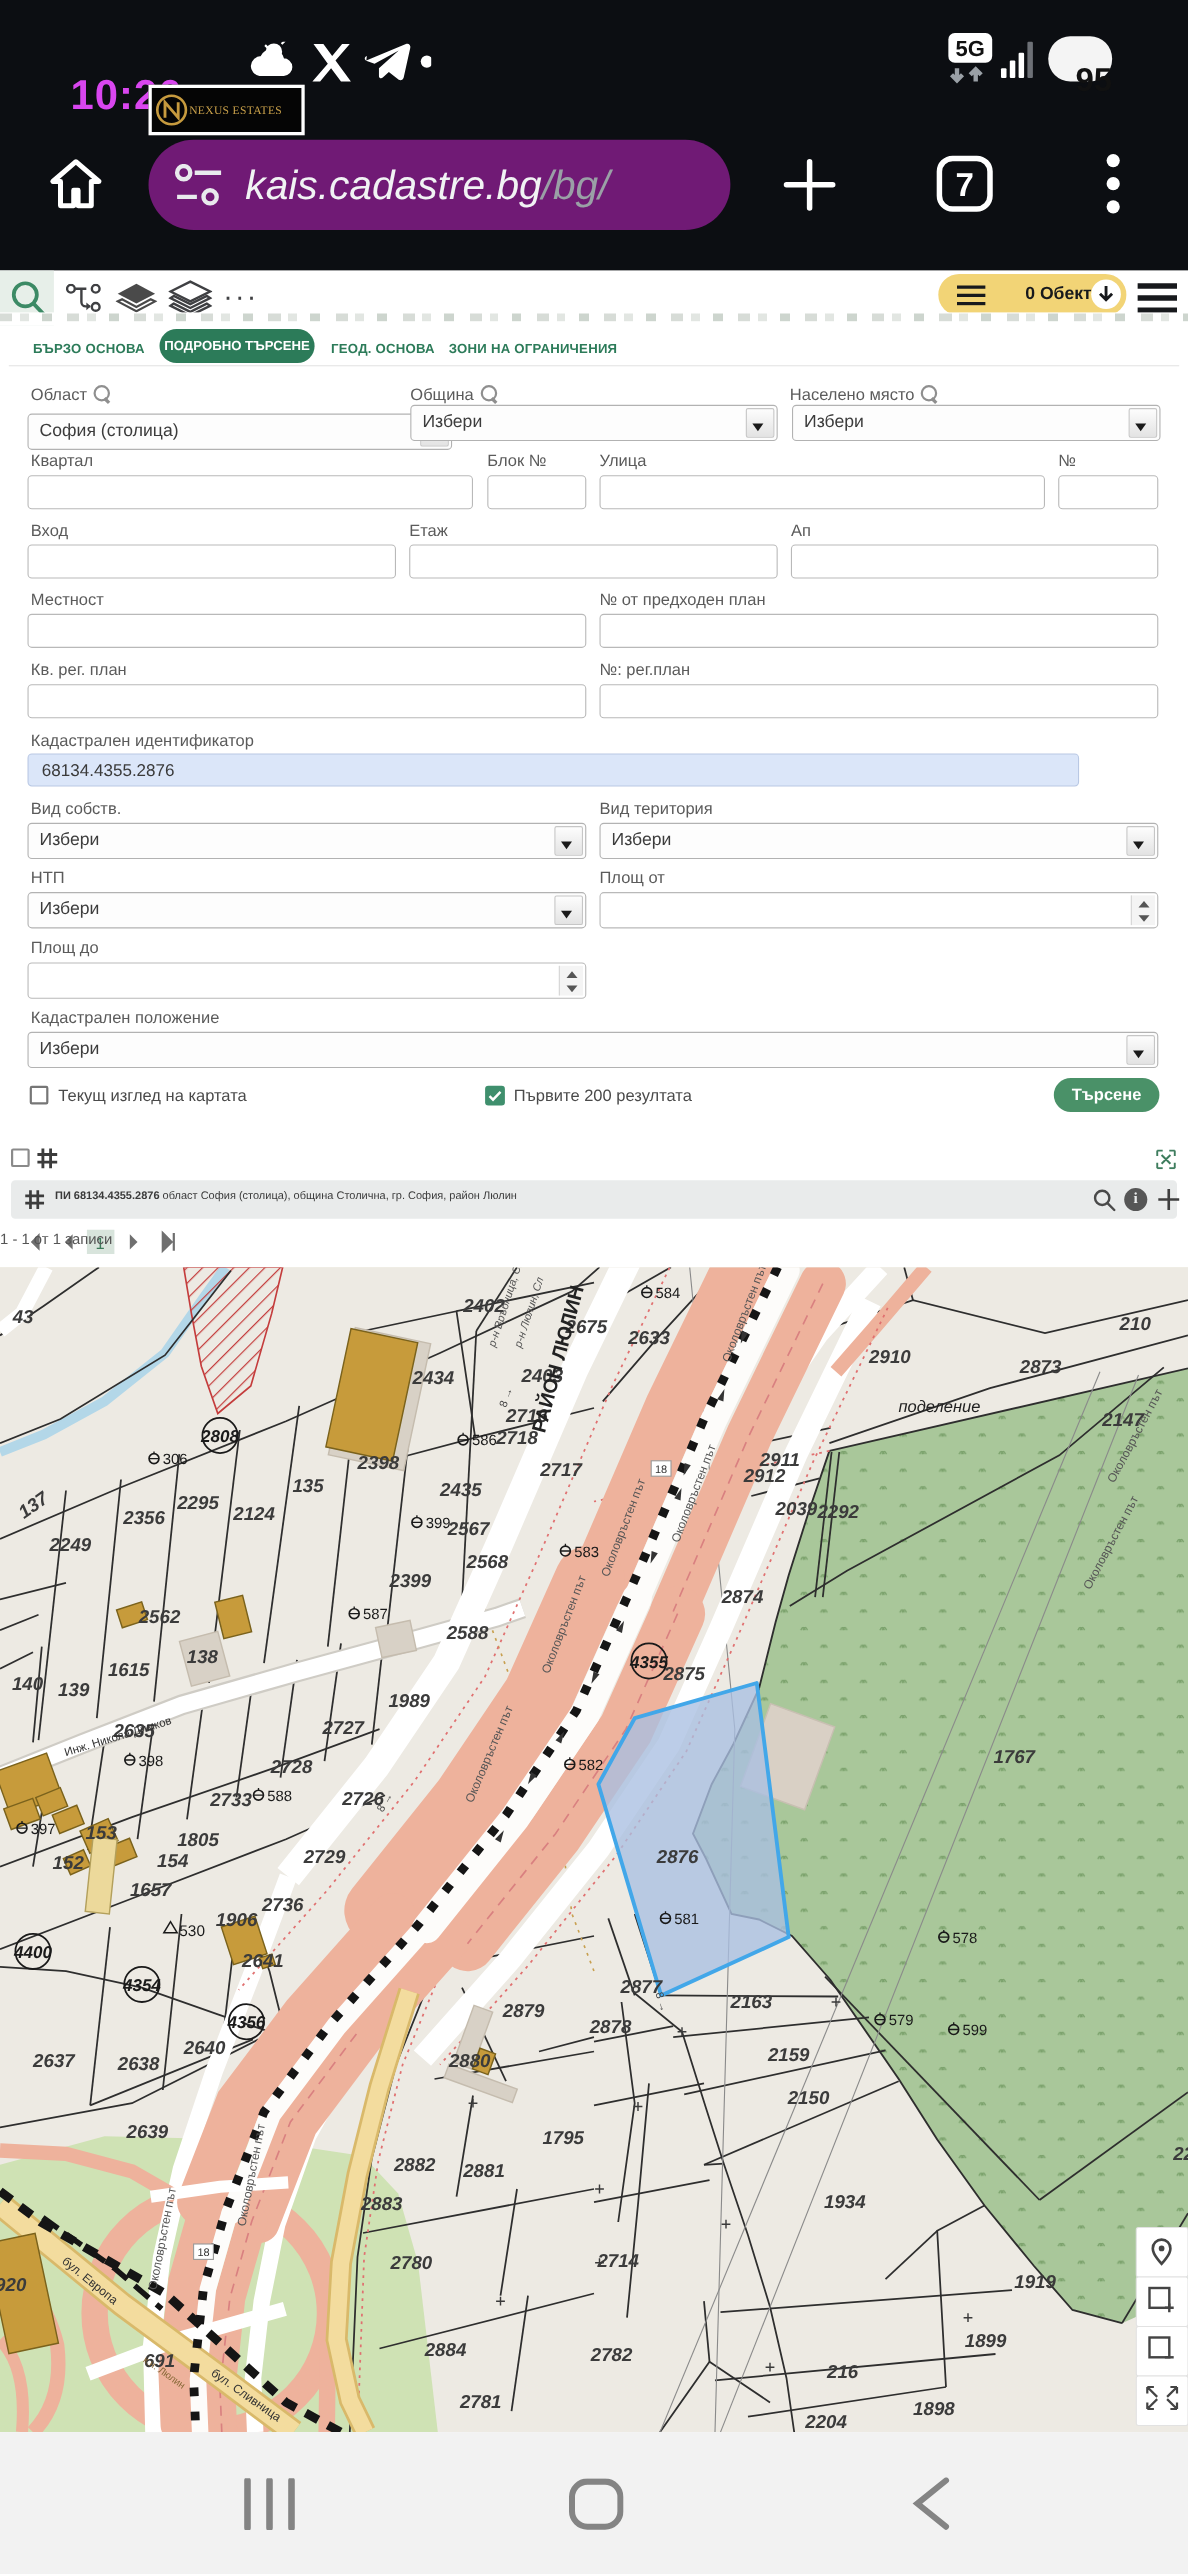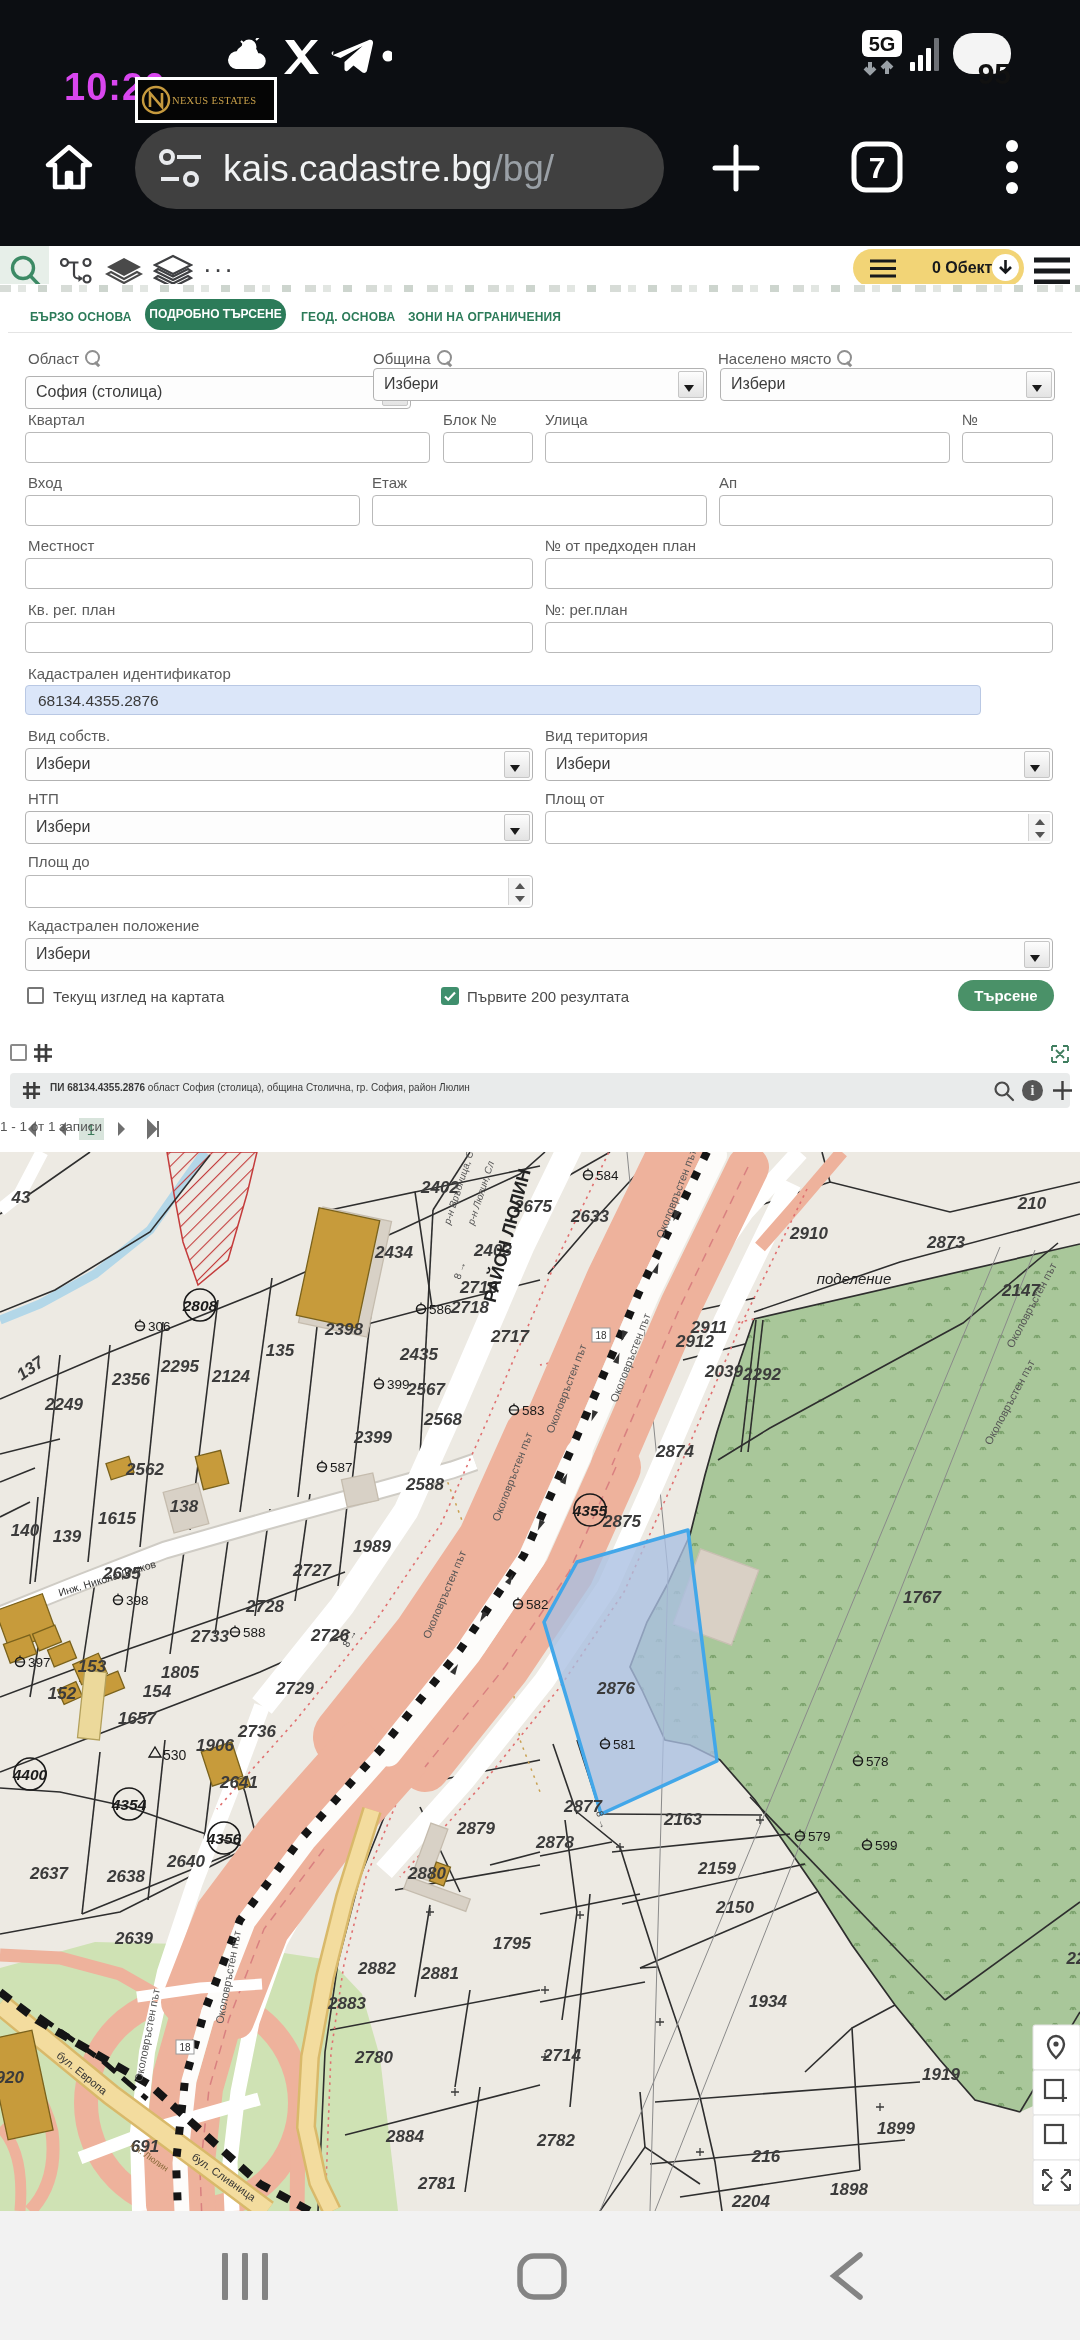--- a/index.html
+++ b/index.html
@@ -4,21 +4,21 @@
 <style>
 html,body{margin:0;padding:0;width:1080px;height:2340px;overflow:hidden;background:#fff;}
 *{box-sizing:border-box;}
 body{font-family:"Liberation Sans",sans-serif;}
 .abs{position:absolute;}
 #root{position:relative;width:1080px;height:2340px;}
 
 #statusbar{position:absolute;top:0;left:0;width:1080px;height:246px;background:#0c0e12;}
 .sttxt{position:absolute;left:64px;top:33px;color:#d946ef;font-size:38px;font-weight:700;letter-spacing:1px;margin-top:33px;}
 
-#urlpill{position:absolute;left:135px;top:127px;width:529px;height:82px;background:#404040;border-radius:41px;}
+#urlpill{position:absolute;left:135px;top:127px;width:529px;height:82px;background:#701a75;border-radius:41px;font-style:italic;}
 #urltxt{position:absolute;left:88px;top:21px;font-size:37px;color:#f1f3f4;white-space:nowrap;}
 #urltxt span{color:#9aa0a6;}
 
 #nexus{position:absolute;left:135px;top:77px;width:142px;height:46px;background:#050505;border:3px solid #fff;}
 
 #toolbar{position:absolute;top:246px;left:0;width:1080px;height:50px;background:#fff;}
 #searchtile{position:absolute;left:0;top:0;width:49px;height:50px;background:#e7efe9;}
 #objpill{position:absolute;left:853px;top:3px;width:171px;height:38px;background:#f2d476;border-radius:19px;}
 #objpill .otxt{position:absolute;left:55px;top:10px;font-size:16px;font-weight:700;color:#17191c;margin-left:24px;}
 #objcirc{position:absolute;left:139px;top:5px;width:27px;height:27px;background:#fff;border-radius:50%;}

